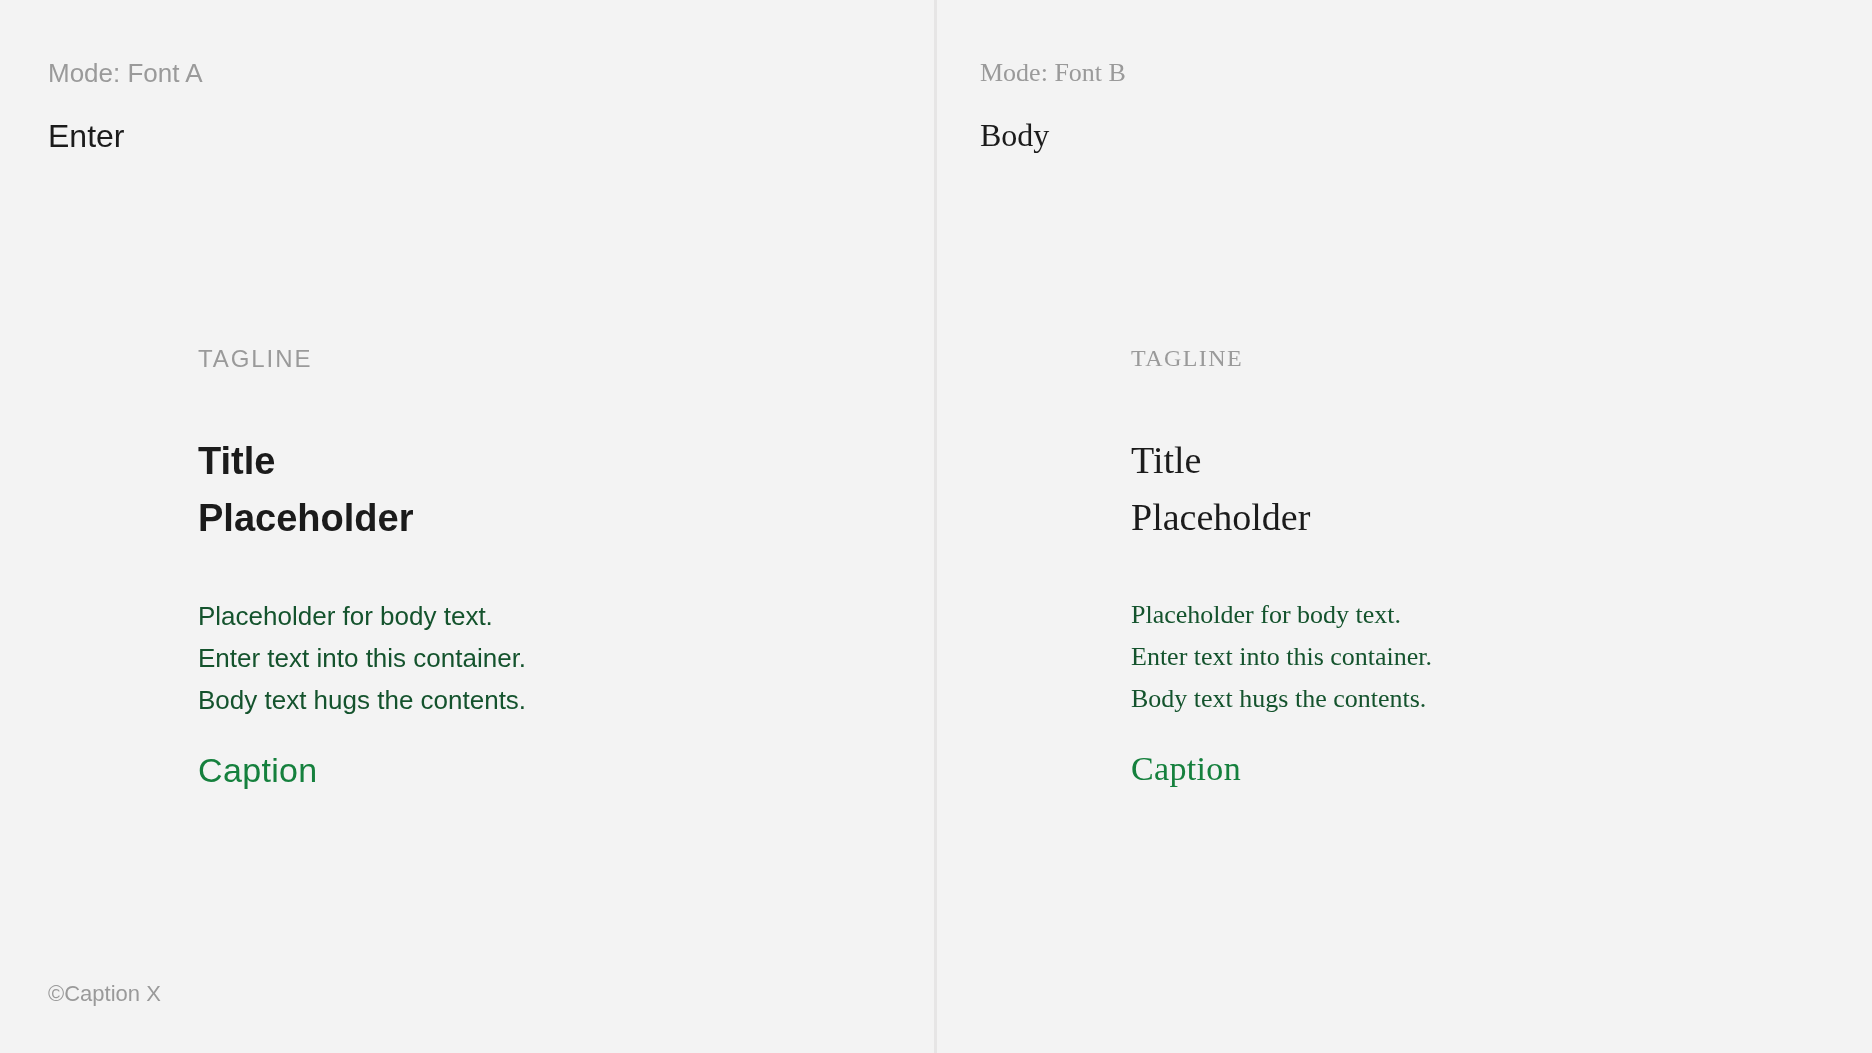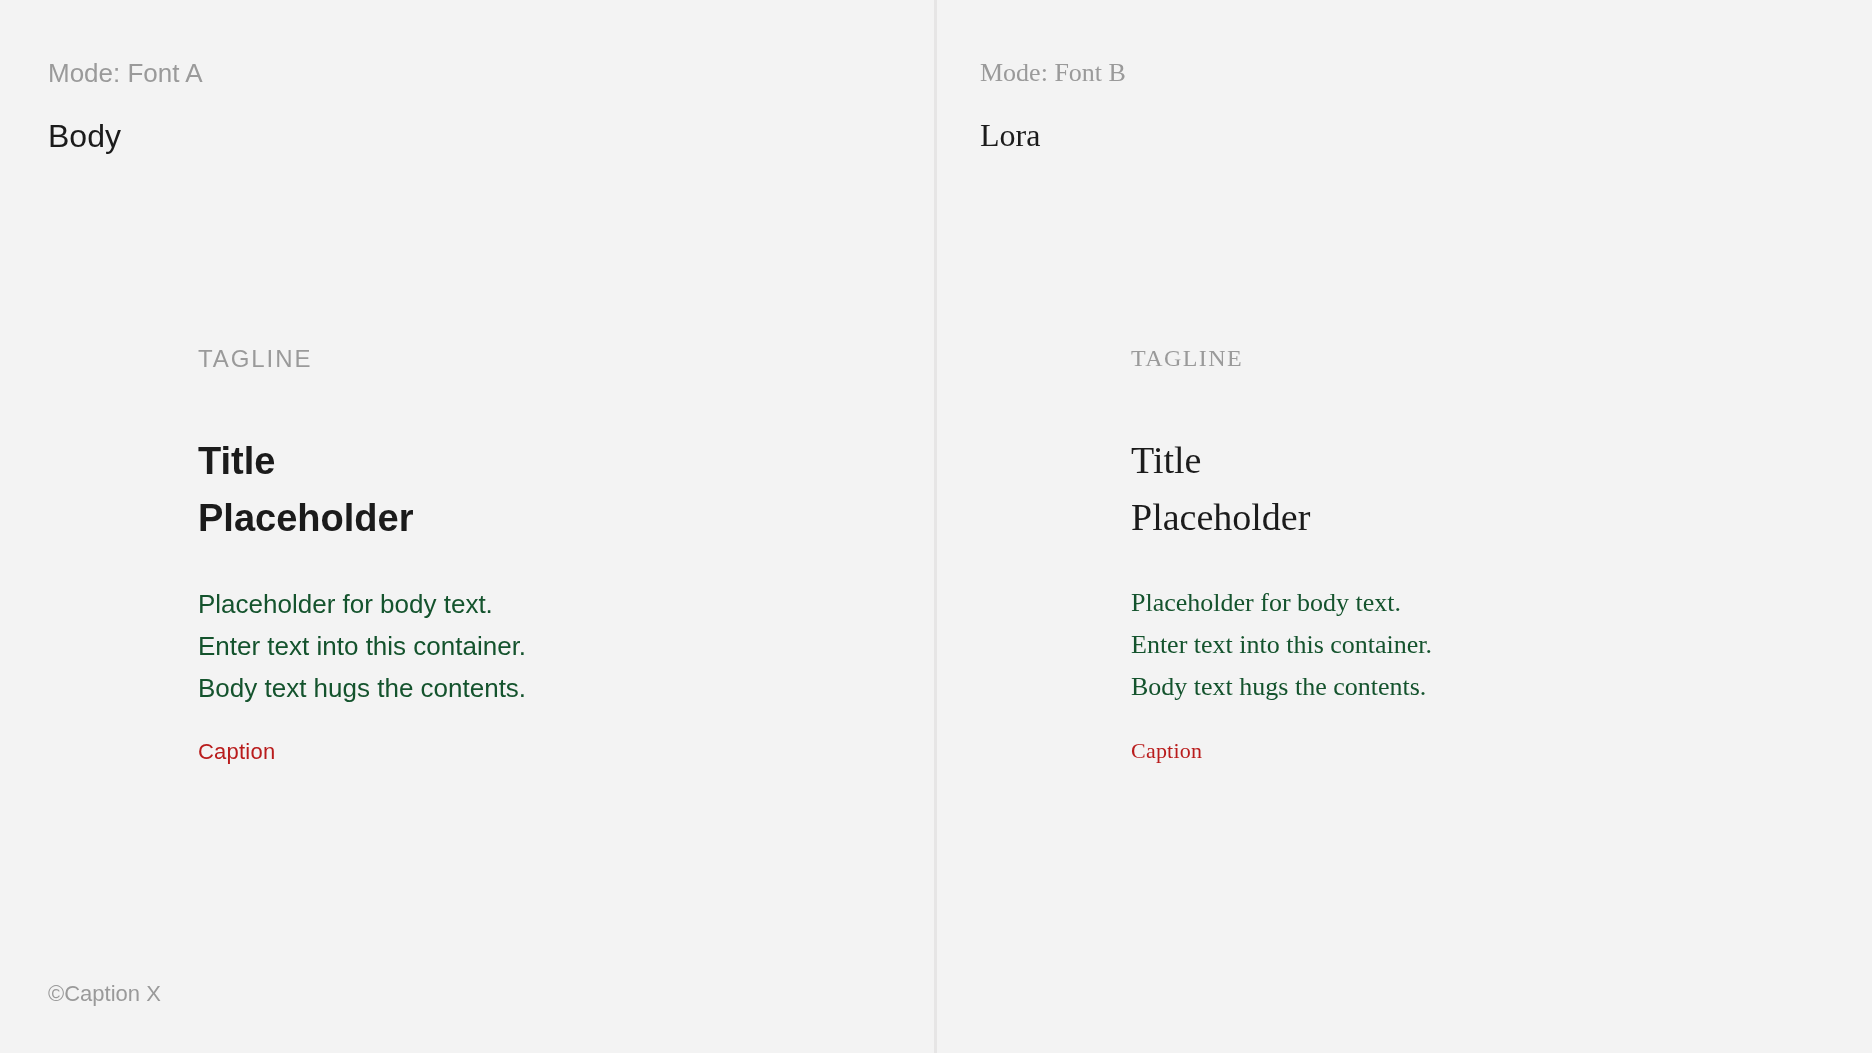--- a/index.html
+++ b/index.html
@@ -73,74 +73,74 @@
     margin-bottom: 60px;
   }
   .panel-right .tagline {
     font-weight: 400;
     letter-spacing: 0.06em;
   }
   .title {
     font-size: 38px;
     color: #1b1b1b;
     line-height: 1.5;
-    margin-bottom: 36px;
+    margin-bottom: 48px;
   }
   .panel-left .title {
     font-weight: 700;
   }
   .panel-right .title {
     font-weight: 400;
   }
   .body-text {
     font-size: 26px;
     color: #14532d;
     line-height: 1.62;
     margin-bottom: 30px;
   }
   .caption {
-    font-size: 22px;
-    color: #b91c1c;
+    font-size: 34px;
+    color: #15803d;
     letter-spacing: 0.01em;
   }
   .credit {
     position: absolute;
     bottom: 46px;
     left: 48px;
     font-size: 22px;
     color: #9a9a9a;
   }
 </style>
 </head>
 <body>
 
 <div class="panel panel-left">
   <div class="mode-label">Mode: Font A</div>
-  <div class="font-name">Body</div>
+  <div class="font-name">Enter</div>
 
   <div class="specimen">
     <div class="tagline">TAGLINE</div>
     <div class="title">
       <div>Title</div>
       <div>Placeholder</div>
     </div>
     <div class="body-text">
       <div>Placeholder for body text.</div>
       <div>Enter text into this container.</div>
       <div>Body text hugs the contents.</div>
     </div>
     <div class="caption">Caption</div>
   </div>
 
   <div class="credit">©Caption X</div>
 </div>
 
 <div class="panel panel-right">
   <div class="mode-label">Mode: Font B</div>
-  <div class="font-name">Lora</div>
+  <div class="font-name">Body</div>
 
   <div class="specimen">
     <div class="tagline">TAGLINE</div>
     <div class="title">
       <div>Title</div>
       <div>Placeholder</div>
     </div>
     <div class="body-text">
       <div>Placeholder for body text.</div>
       <div>Enter text into this container.</div>

